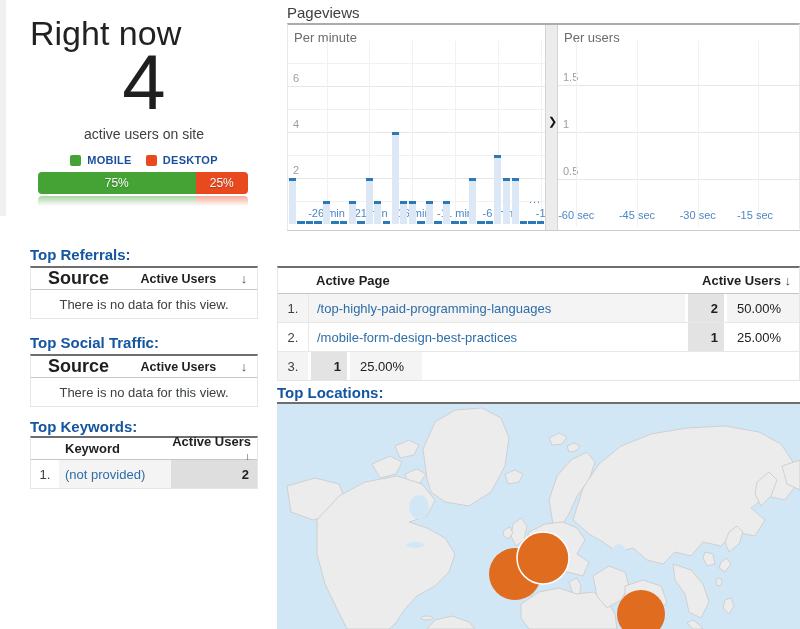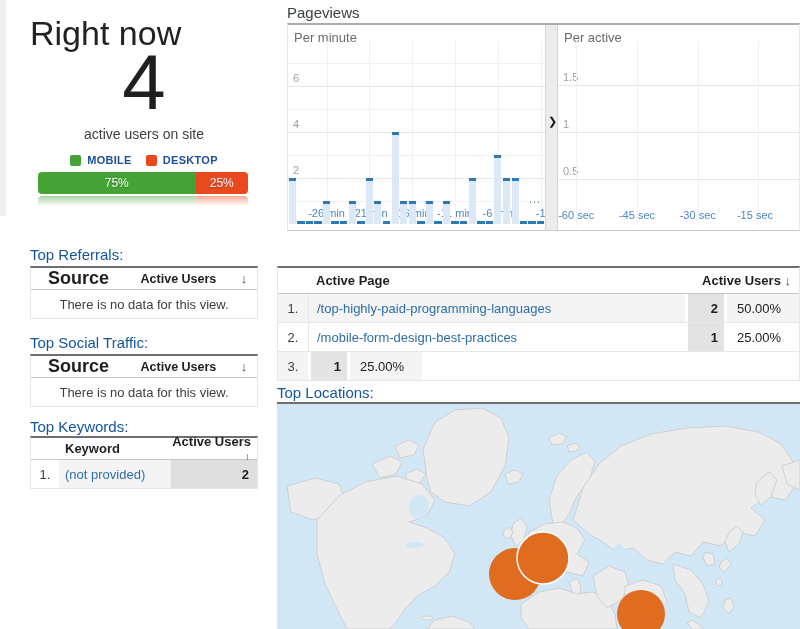--- a/index.html
+++ b/index.html
@@ -37,21 +37,21 @@
   .gridline{position:absolute;left:0;width:100%;height:1px;background:#f0f0f0;}
   .gridline.major{background:#e6e6e6;}
   .vgrid{position:absolute;width:1px;background:#f1f1f1;}
   .ytick{position:absolute;left:5px;font-size:11px;color:#9e9e9e;}
   .xtick{position:absolute;transform:translateX(-50%);font-size:11px;color:#4d86c5;white-space:nowrap;}
   .bar{position:absolute;background:#dce8f5;border-top:3px solid #2a79b8;box-sizing:border-box;}
   .bar0{position:absolute;height:3px;background:#2a79b8;}
   .pm-ellipsis{position:absolute;font-size:11px;color:#4d86c5;letter-spacing:1px;transform:translateX(-50%);}
 
   
-  .sec-h{font-size:15px;font-weight:normal;color:#1456a0;}
+  .sec-h{font-size:15px;font-weight:bold;color:#1456a0;}
 
   
   .tbl{position:absolute;border-top:2px solid #6e6e6e;border-left:1px solid #e6e6e6;border-right:1px solid #e6e6e6;
        border-bottom:1px solid #e6e6e6;box-sizing:border-box;background:#fff;font-size:13px;}
   .tbl-head{display:flex;align-items:center;border-bottom:1px solid #c6c6c6;font-weight:bold;color:#1f1f1f;}
   .tbl-row{display:flex;align-items:center;border-bottom:1px solid #e8e8e8;}
   .tbl-row:last-child{border-bottom:none;}
   .empty-row{display:flex;align-items:center;justify-content:center;color:#3c4043;}
   .sort-arrow{color:#4a4a4a;font-size:13px;cursor:pointer;}
   .rank{color:#3c4043;}
@@ -180,21 +180,21 @@
         <div class="bar" style="left: 223.517px; width: 7px; top: 153px; height: 46px;"></div>
         <div class="bar0" style="left: 231.8px; width: 7.56667px; top: 196px;"></div>
         <div class="bar0" style="left: 240.367px; width: 7.56667px; top: 196px;"></div>
         <div class="bar0" style="left: 248.933px; width: 7.56667px; top: 196px;"></div>
         <span class="pm-ellipsis" style="left: 247px; top: 168px;">...</span>
       </div>
     <div class="chart-divider">
       <span class="divider-arrow">❯</span>
     </div>
     <div class="plot" id="ps-plot">
-      <span class="plot-label">Per active</span>
+      <span class="plot-label">Per users</span>
     <div class="gridline major" style="top: 154px;"></div>
         <div class="gridline major" style="top: 107px;"></div>
         <div class="gridline major" style="top: 60px;"></div>
         <div class="ytick" style="top: 140px;">0.5</div>
         <div class="ytick" style="top: 93px;">1</div>
         <div class="ytick" style="top: 46px;">1.5</div>
         <div class="vgrid" style="left: 18.225px; top: 16px; height: 185px;"></div>
         <div class="xtick" style="left: 18.225px; top: 184px;">-60 sec</div>
         <div class="vgrid" style="left: 78.975px; top: 16px; height: 185px;"></div>
         <div class="xtick" style="left: 78.975px; top: 184px;">-45 sec</div>

